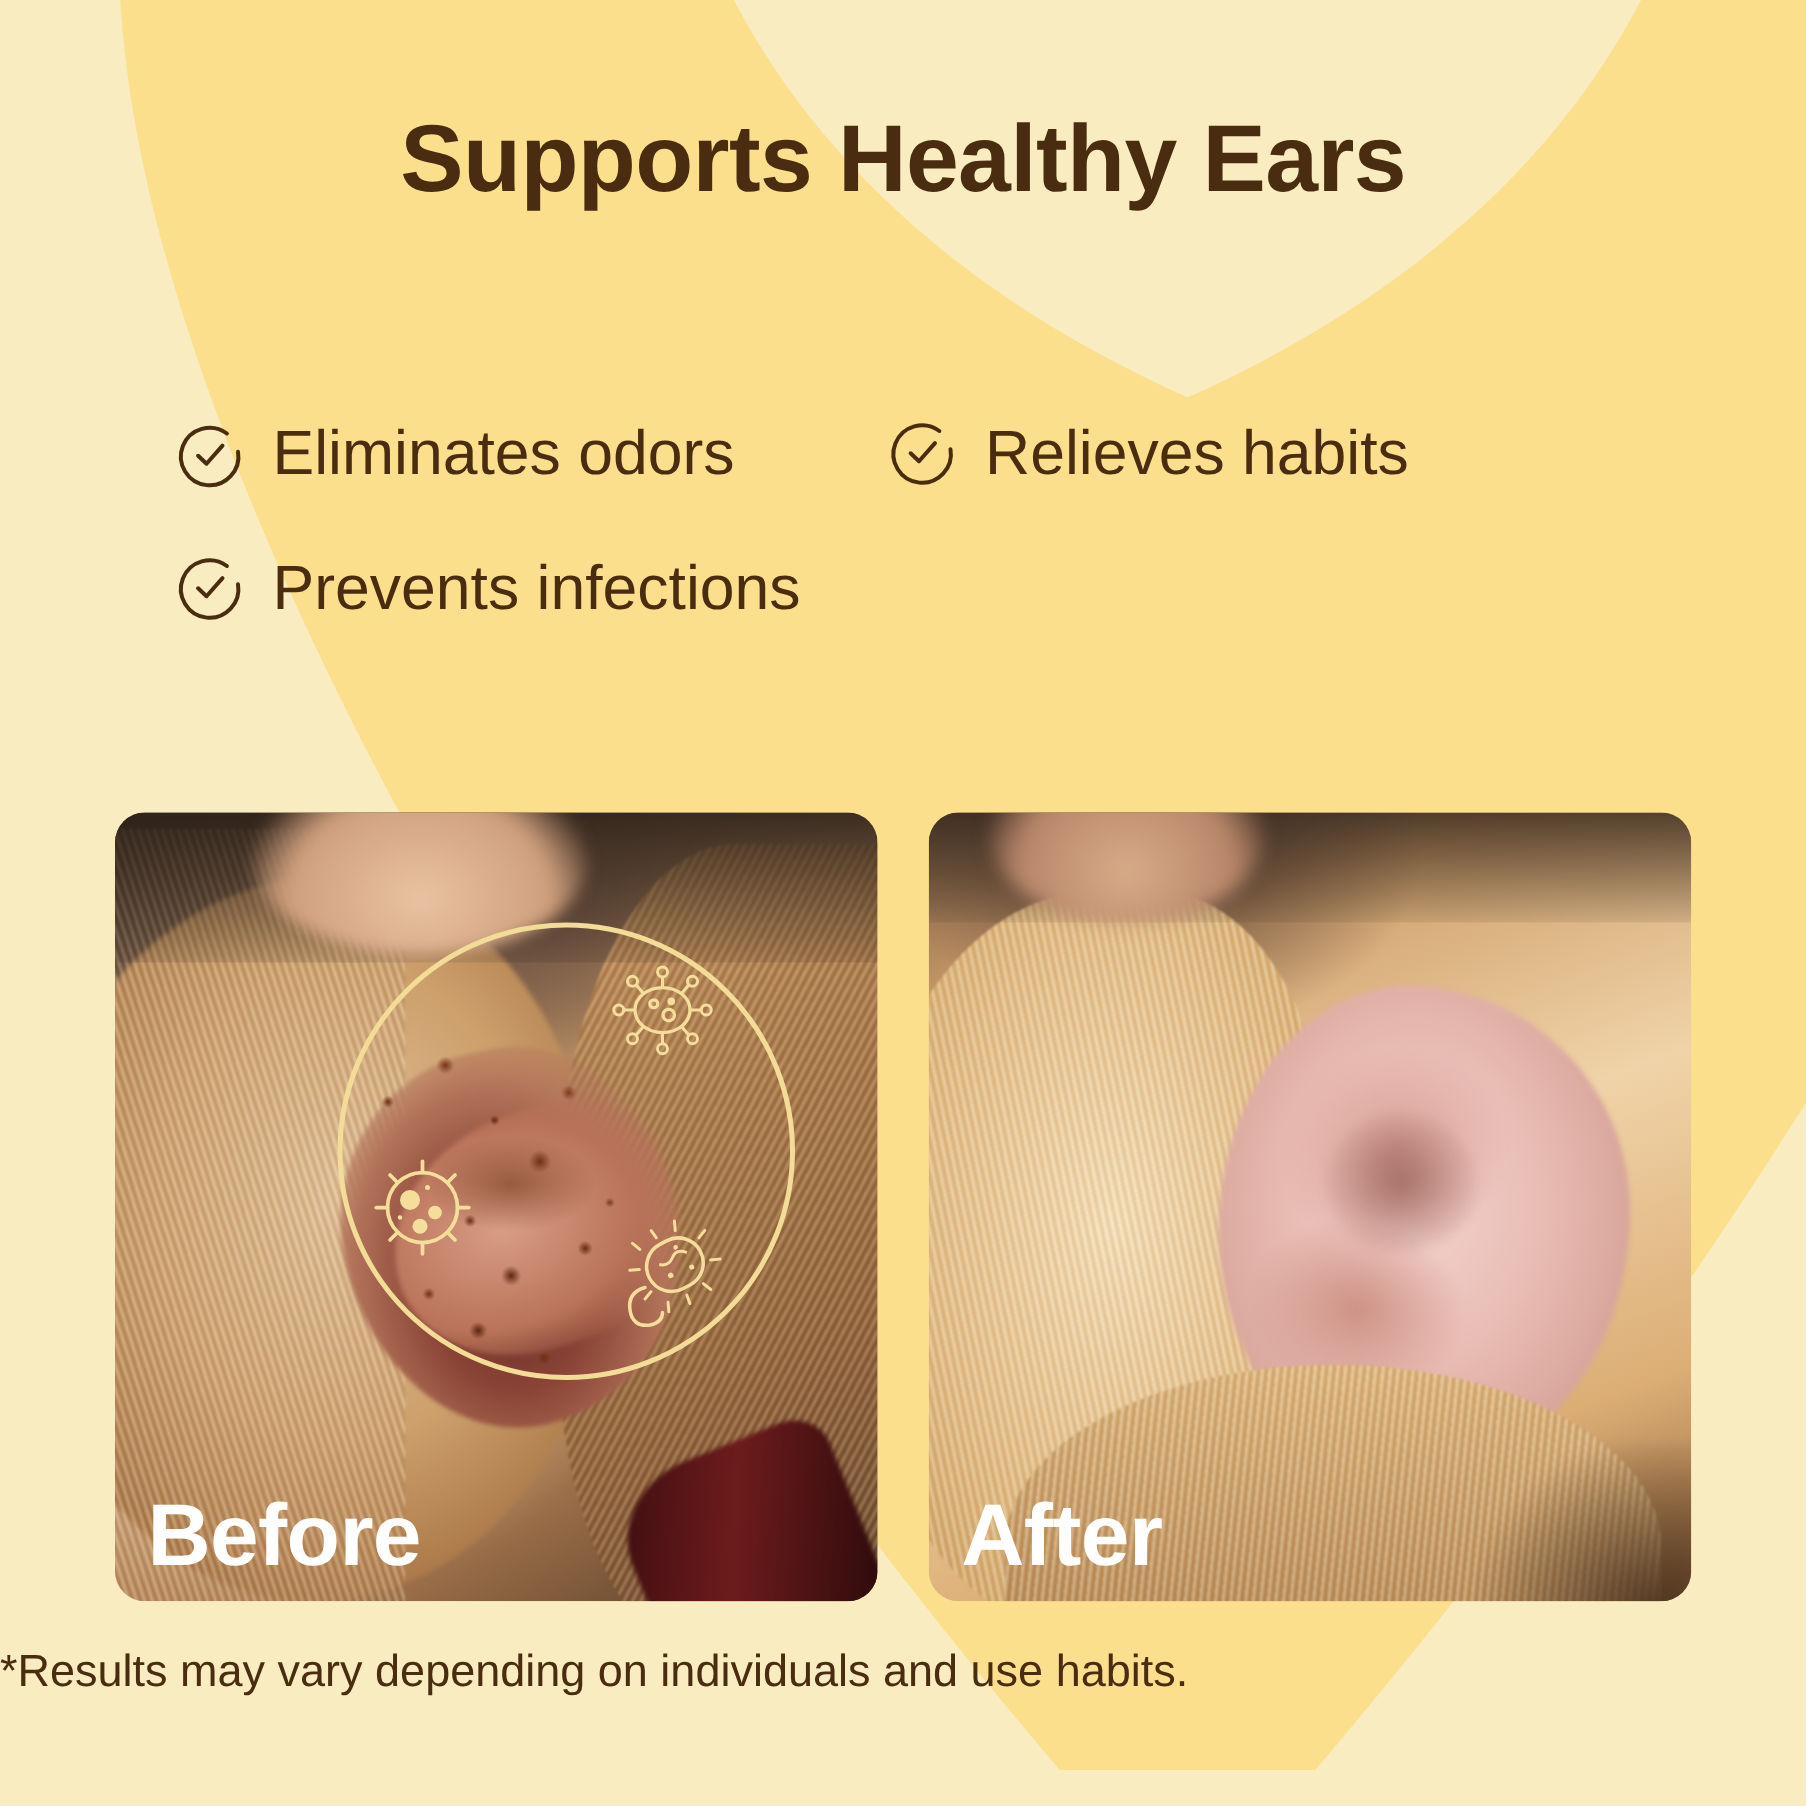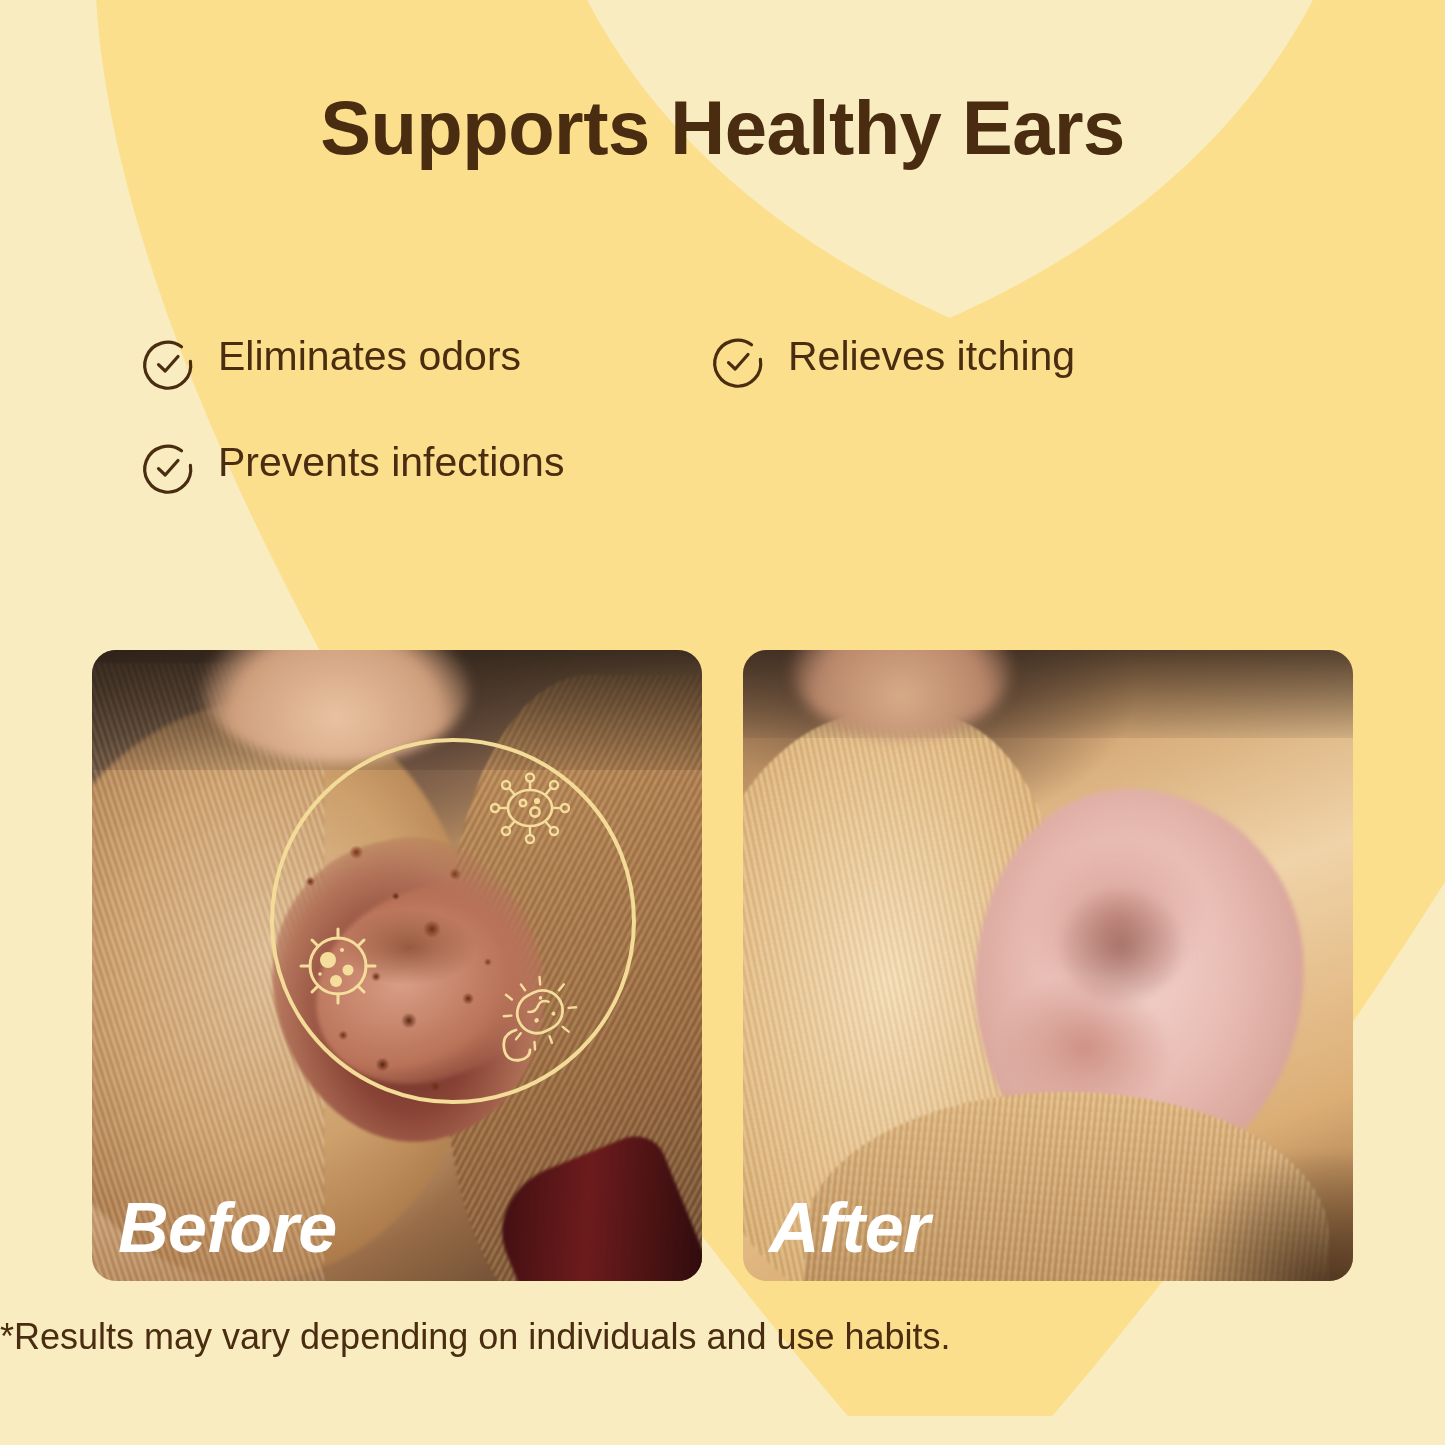--- a/index.html
+++ b/index.html
@@ -64,21 +64,21 @@
     gap: 22px;
   }
   .check-icon {
     flex: 0 0 auto;
     width: 56px;
     height: 56px;
     margin-top: 6px;
   }
   .check-icon svg { display: block; }
   .benefit-label {
-    font-size: 41px;
+    font-size: 50px;
     line-height: 1.28;
     color: #4a2d10;
     font-weight: 400;
     max-width: 510px;
   }
   .benefit.row2 .check-icon { margin-top: 4px; }
 
   
   .panels {
     position: absolute;
@@ -268,21 +268,20 @@
   
   .caption {
     position: absolute;
     bottom: 18px;
     font-size: 70px;
     font-weight: bold;
     color: #ffffff;
     letter-spacing: -0.5px;
     line-height: 1;
     z-index: 5;
-    font-style: italic;
   }
   .caption.before-cap { left: 26px; }
   .caption.after-cap  { left: 677px; }
 
   
   .footnote {
     position: absolute;
     left: 0;
     top: 1316px;
     width: 1445px;
@@ -324,21 +323,21 @@
     </div>
 
 
     <div class="benefit row2">
       <span class="check-icon">
         <svg width="56" height="56" viewBox="0 0 56 56">
           <path d="M 41.5 10.8 A 23 23 0 1 0 50.4 25.4" fill="none" stroke="#4a2d10" stroke-width="3.2" stroke-linecap="round"></path>
           <path d="M 18.5 28.6 L 25.2 35 L 38 20.5" fill="none" stroke="#4a2d10" stroke-width="3.2" stroke-linecap="round" stroke-linejoin="round"></path>
         </svg>
       </span>
-      <span class="benefit-label">Relieves itching</span>
+      <span class="benefit-label">Relieves habits</span>
     </div>
 
     <div class="benefit row2">
       <span class="check-icon">
         <svg width="56" height="56" viewBox="0 0 56 56">
           <path d="M 41.5 10.8 A 23 23 0 1 0 50.4 25.4" fill="none" stroke="#4a2d10" stroke-width="3.2" stroke-linecap="round"></path>
           <path d="M 18.5 28.6 L 25.2 35 L 38 20.5" fill="none" stroke="#4a2d10" stroke-width="3.2" stroke-linecap="round" stroke-linejoin="round"></path>
         </svg>
       </span>
       <span class="benefit-label">Prevents infections</span>

